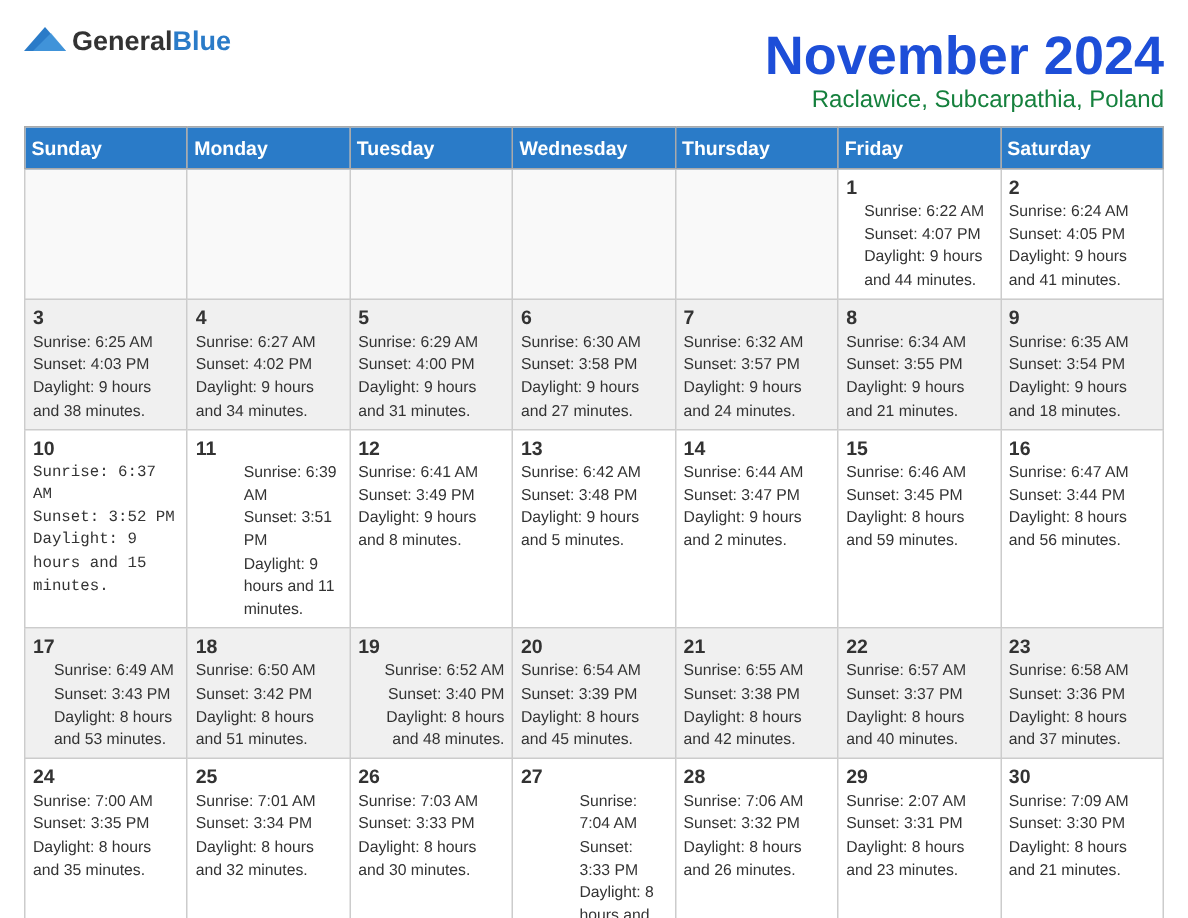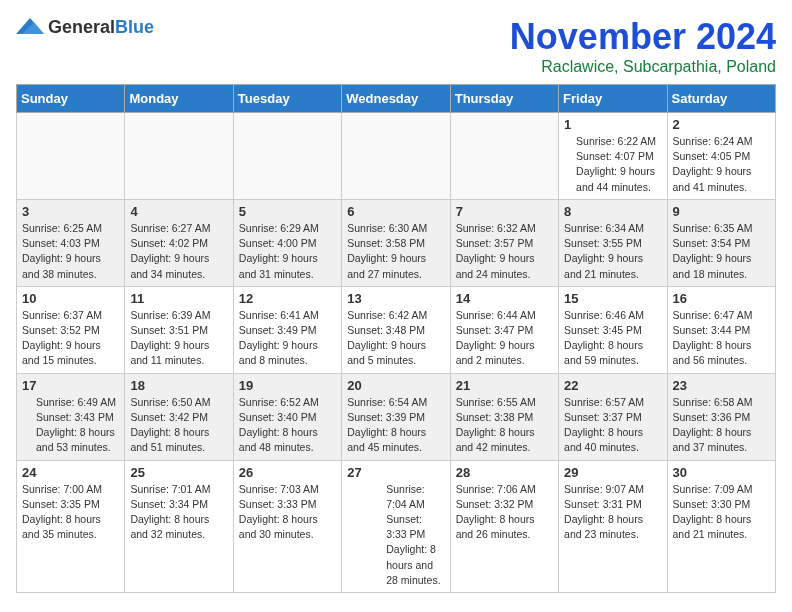--- a/index.html
+++ b/index.html
@@ -171,27 +171,27 @@
         <td class="shaded">
           <span class="day-number">9</span>
           <div class="day-info" style="white-space: pre-line;">Sunrise: 6:35 AM
 Sunset: 3:54 PM
 Daylight: 9 hours and 18 minutes.</div>
         </td>
       </tr>
       <tr>
         <td>
           <span class="day-number">10</span>
-          <div class="day-info" style="white-space: pre-line;">Sunrise: 6:37 AM
+          <div class="day-info" style="white-space: pre-line; font-family: Liberation Mono, monospace;">Sunrise: 6:37 AM
 Sunset: 3:52 PM
 Daylight: 9 hours and 15 minutes.</div>
         </td>
         <td>
           <span class="day-number">11</span>
-          <div class="day-info" style="white-space: pre-line;">Sunrise: 6:39 AM
+          <div class="day-info" style="white-space: pre-line; margin-left: 32px;">Sunrise: 6:39 AM
 Sunset: 3:51 PM
 Daylight: 9 hours and 11 minutes.</div>
         </td>
         <td>
           <span class="day-number">12</span>
           <div class="day-info" style="white-space: pre-line;">Sunrise: 6:41 AM
 Sunset: 3:49 PM
 Daylight: 9 hours and 8 minutes.</div>
         </td>
         <td>
@@ -227,21 +227,21 @@
 Daylight: 8 hours and 53 minutes.</div>
         </td>
         <td class="shaded">
           <span class="day-number">18</span>
           <div class="day-info" style="white-space: pre-line;">Sunrise: 6:50 AM
 Sunset: 3:42 PM
 Daylight: 8 hours and 51 minutes.</div>
         </td>
         <td class="shaded">
           <span class="day-number">19</span>
-          <div class="day-info" style="white-space: pre-line;">Sunrise: 6:52 AM
+          <div class="day-info" style="white-space: pre-line; text-align: right;">Sunrise: 6:52 AM
 Sunset: 3:40 PM
 Daylight: 8 hours and 48 minutes.</div>
         </td>
         <td class="shaded">
           <span class="day-number">20</span>
           <div class="day-info" style="white-space: pre-line;">Sunrise: 6:54 AM
 Sunset: 3:39 PM
 Daylight: 8 hours and 45 minutes.</div>
         </td>
         <td class="shaded">
@@ -289,21 +289,21 @@
 Daylight: 8 hours and 28 minutes.</div>
         </td>
         <td>
           <span class="day-number">28</span>
           <div class="day-info" style="white-space: pre-line;">Sunrise: 7:06 AM
 Sunset: 3:32 PM
 Daylight: 8 hours and 26 minutes.</div>
         </td>
         <td>
           <span class="day-number">29</span>
-          <div class="day-info" style="white-space: pre-line;">Sunrise: 9:07 AM
+          <div class="day-info" style="white-space: pre-line;">Sunrise: 2:07 AM
 Sunset: 3:31 PM
 Daylight: 8 hours and 23 minutes.</div>
         </td>
         <td>
           <span class="day-number">30</span>
           <div class="day-info" style="white-space: pre-line;">Sunrise: 7:09 AM
 Sunset: 3:30 PM
 Daylight: 8 hours and 21 minutes.</div>
         </td>
       </tr>

